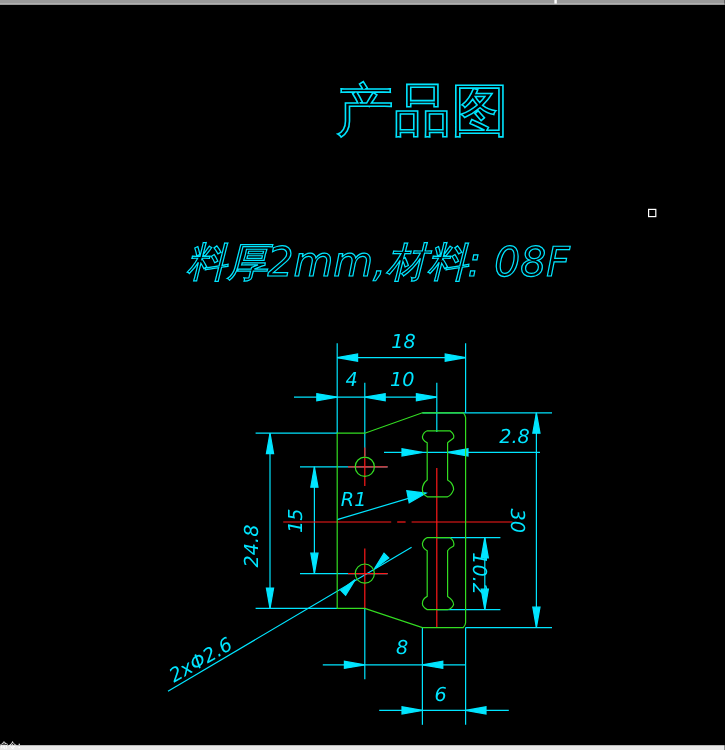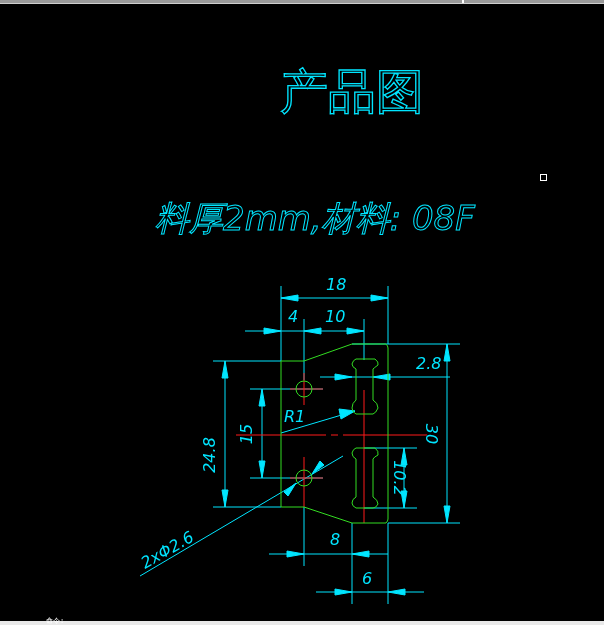--- a/index.html
+++ b/index.html
@@ -1,21 +1,21 @@
 <!DOCTYPE html>
 <html><head>
 <meta charset="utf-8">
 <style>
   html, body { margin:0; padding:0; background:#000; }
   body { width:604px; height:625px; position:relative; overflow:hidden; font-family:"DejaVu Sans", sans-serif; }
   .topbar { position:absolute; left:0; top:0; width:604px; height:3px; background:#9a9a9a; border-bottom:1px solid #cfcfcf; }
   .topbar-mark { position:absolute; left:462px; top:0; width:2px; height:3px; background:#fff; }
   .canvas { position:absolute; left:0; top:4px; width:604px; height:617px; background:#000; }
   .bottombar { position:absolute; left:0; top:621px; width:604px; height:4px; background:#e9e9e9; }
-  .bottom-text { position:absolute; left:0; top:617px; height:8px; width:40px; color:#fff; font-size:7px; line-height:8px; font-family:"DejaVu Sans Mono", monospace; overflow:hidden;margin-left:46px; }
+  .bottom-text { position:absolute; left:0; top:617px; height:8px; width:40px; color:#fff; font-size:7px; line-height:8px; font-family:"DejaVu Sans Mono", monospace; overflow:hidden; }
   svg { position:absolute; left:0; top:0; }
   .t { fill:#00e5ff; font-family:"DejaVu Sans", sans-serif; font-style:italic; font-weight:normal; }
   .pickbox { position:absolute; left:540px; top:174px; width:5px; height:5px; border:1px solid #fff; box-sizing:content-box; }
 </style>
 </head>
 <body>
 
 <div class="topbar">
     <div class="topbar-mark"></div>
   </div>

